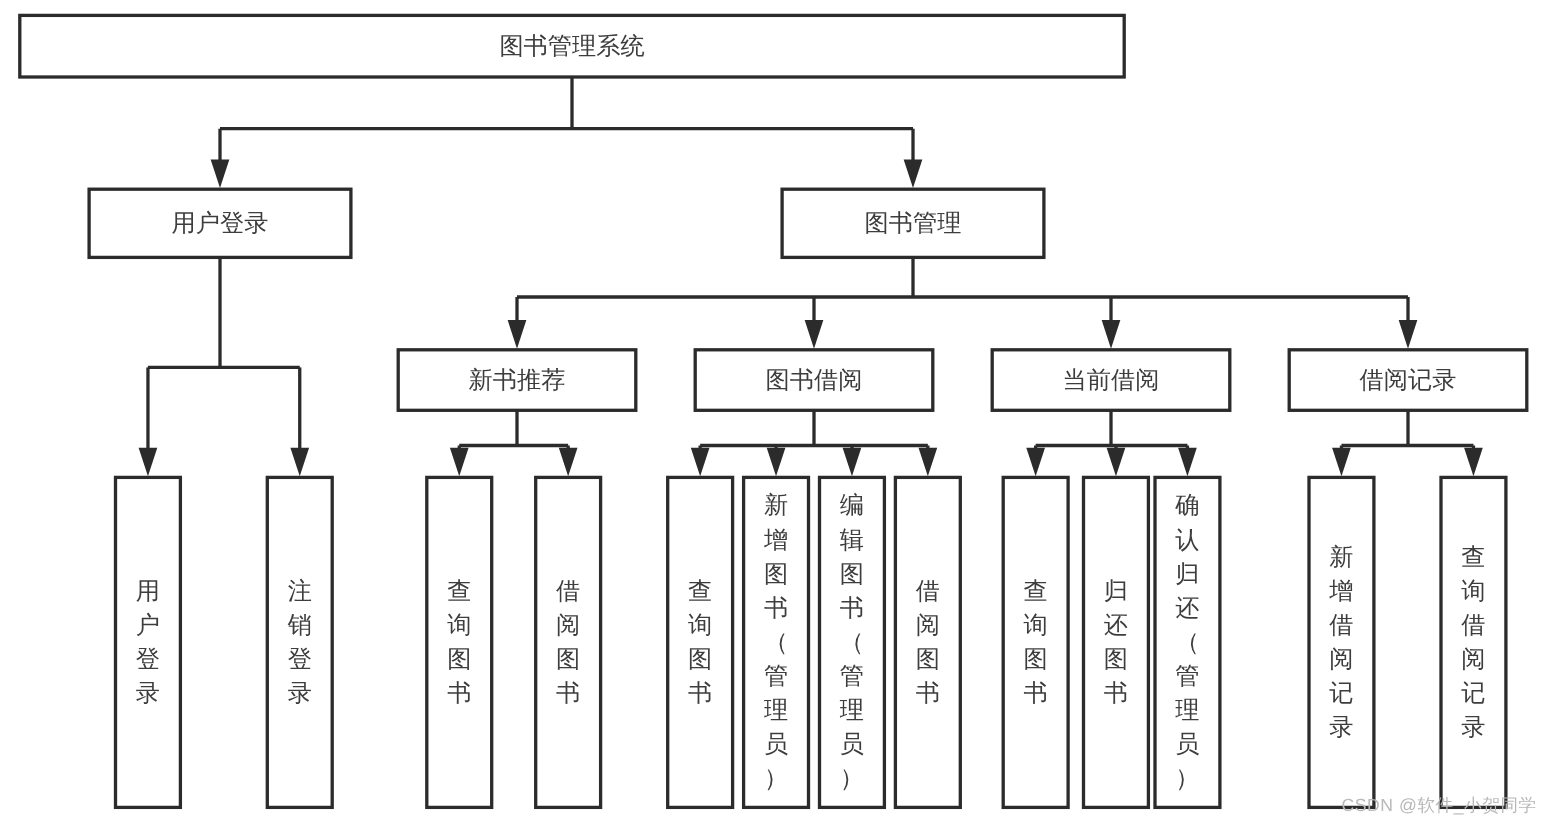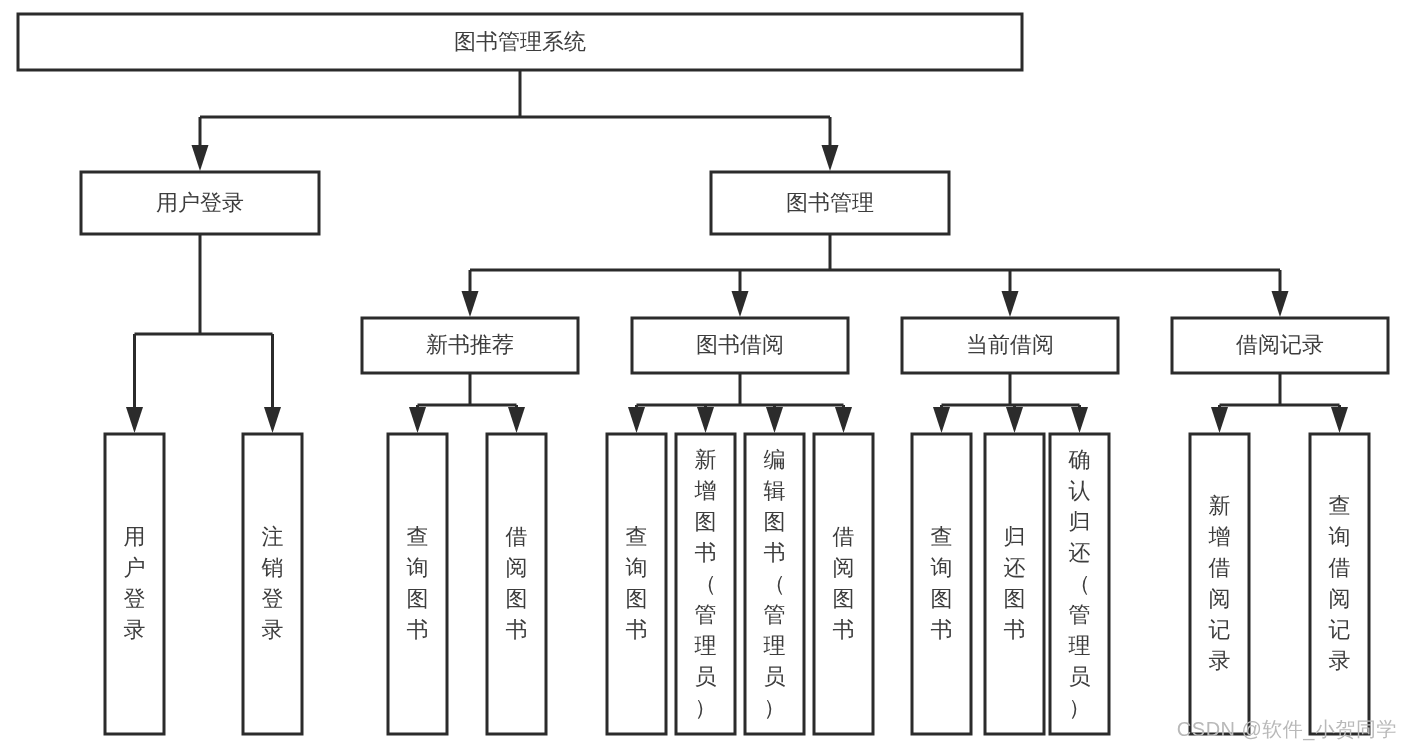--- a/index.html
+++ b/index.html
@@ -11,21 +11,21 @@
   svg#diagram{position:absolute;left:0;top:0;width:1405px;height:747px;display:block;}
   .node-rect{fill:#ffffff;stroke:#2b2b2b;stroke-width:3;}
   .link{stroke:#2b2b2b;stroke-width:3;fill:none;stroke-linecap:butt;}
   .arrow-head{fill:#2b2b2b;stroke:none;}
   .node-label{
     fill:#3d3d3d;font-family:"Liberation Sans","DejaVu Sans",sans-serif;
     font-size:22px;text-anchor:middle;dominant-baseline:middle;
   }
   .watermark{
     position:absolute;right:8px;bottom:4px;
-    color:#b9b9b9;font-size:20px;letter-spacing:.5px;
+    color:#b9b9b9;font-size:16px;letter-spacing:.5px;
     font-family:"Liberation Sans","DejaVu Sans",sans-serif;
     white-space:nowrap;pointer-events:none;
   }
 </style>
 </head>
 <body>
 
 <div id="stage">
   <svg id="diagram" viewBox="0 0 1405 747">
     <g id="links-layer">

